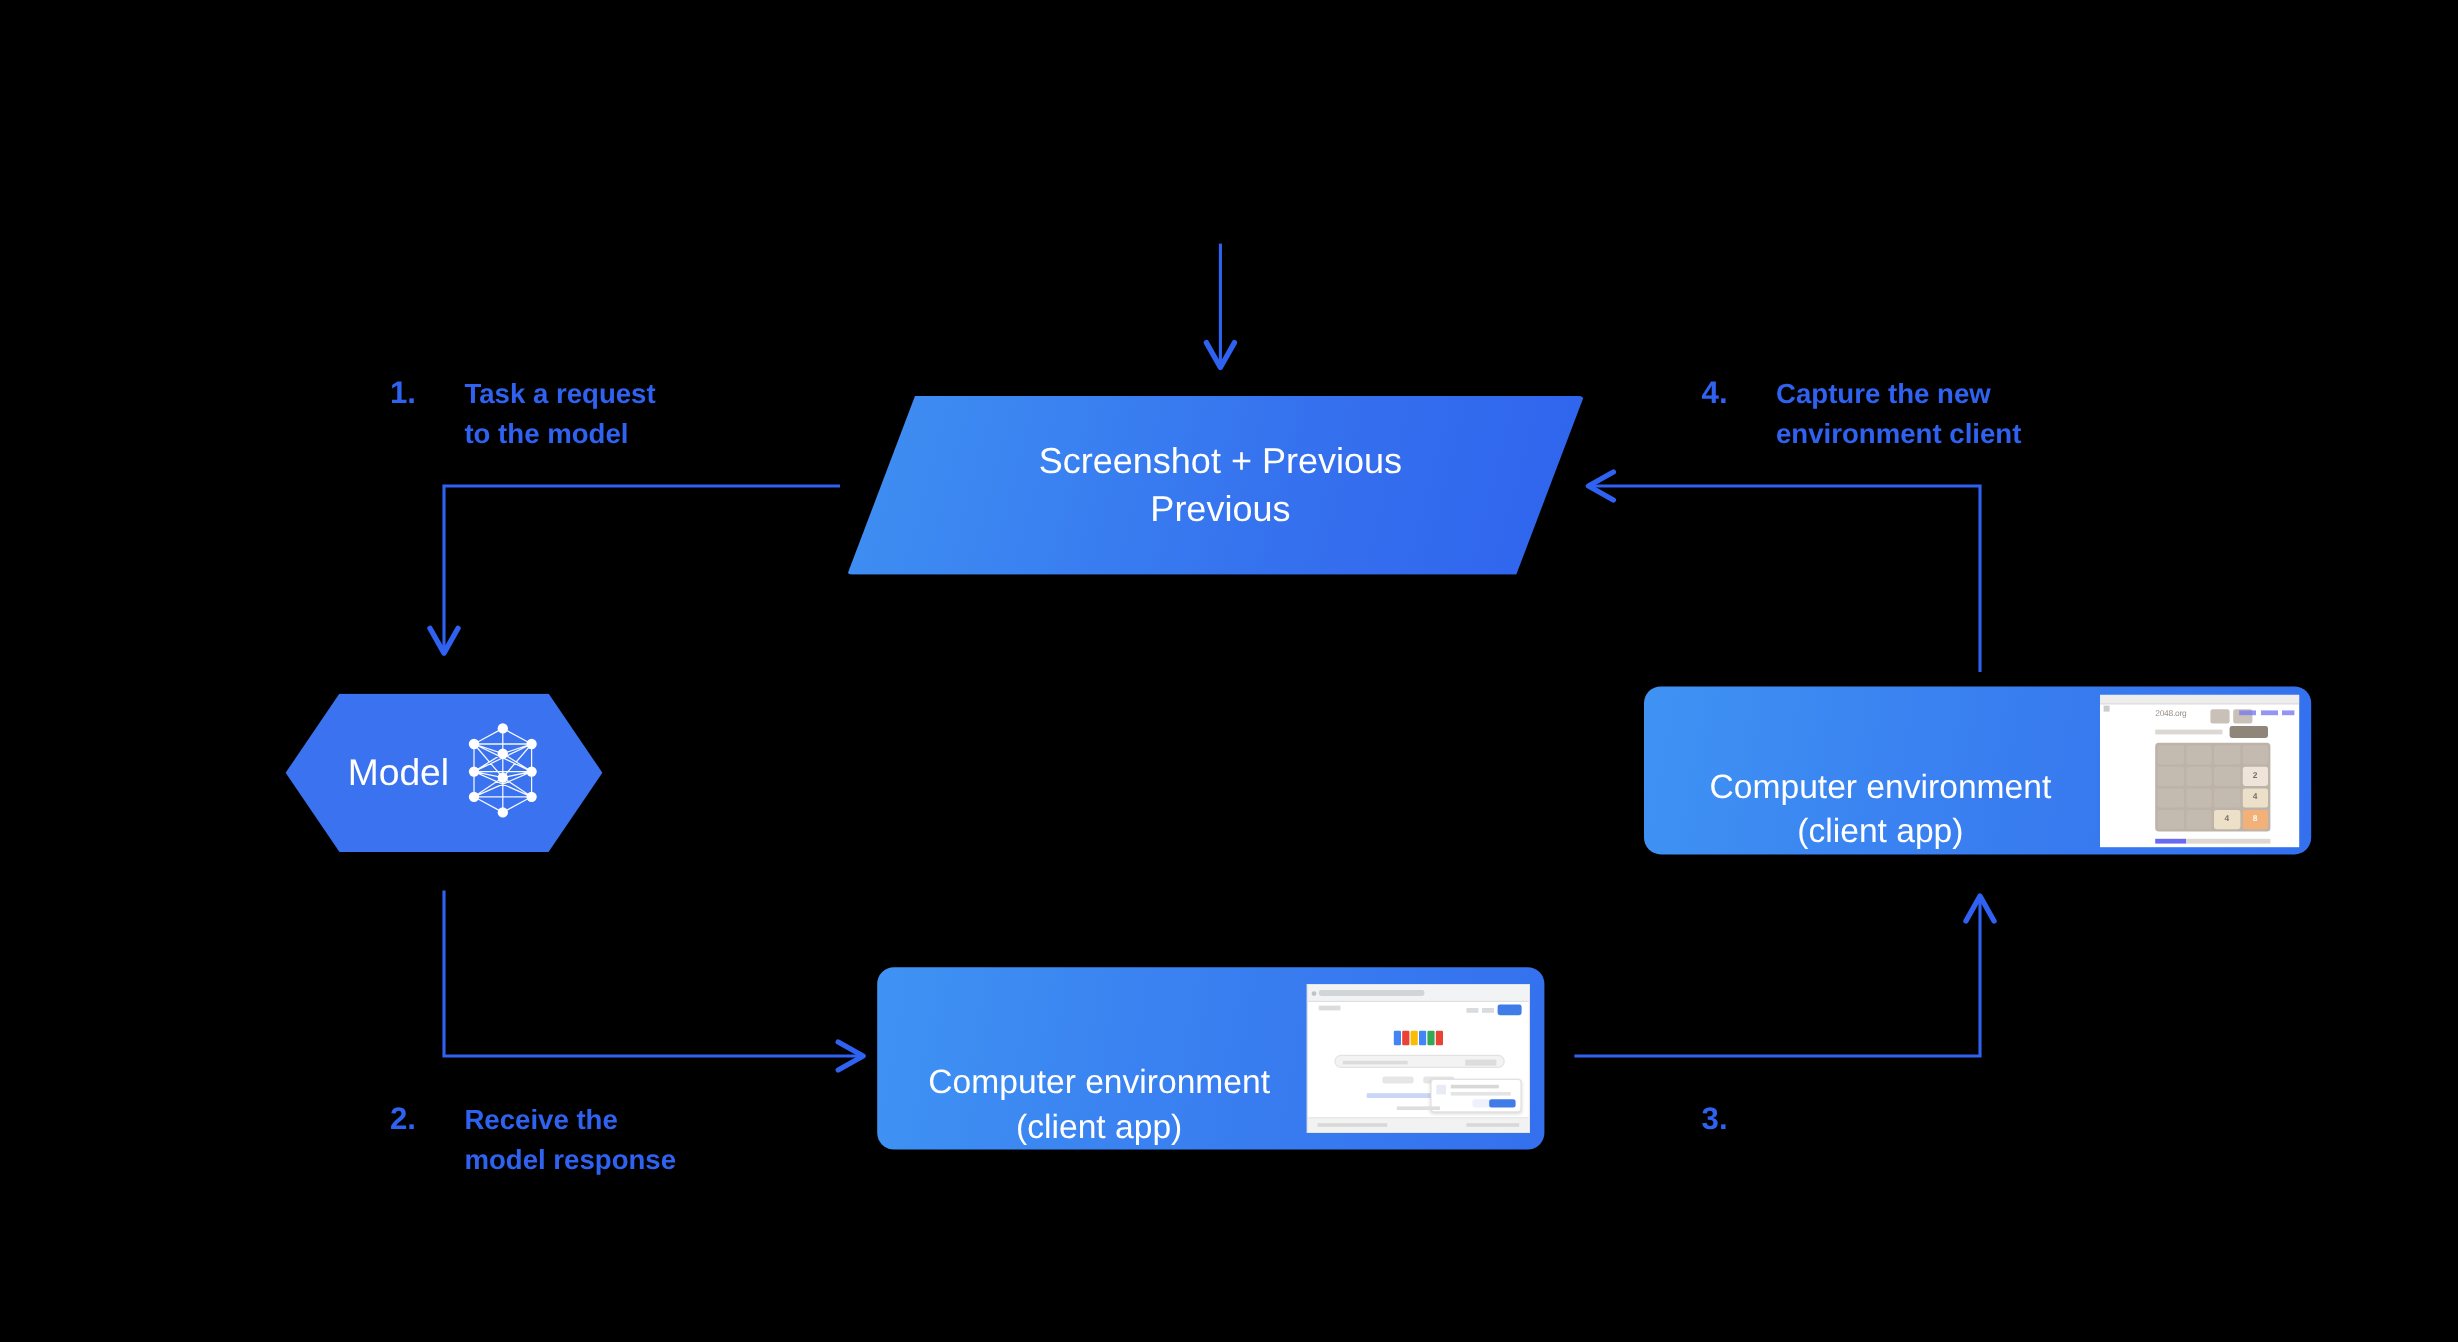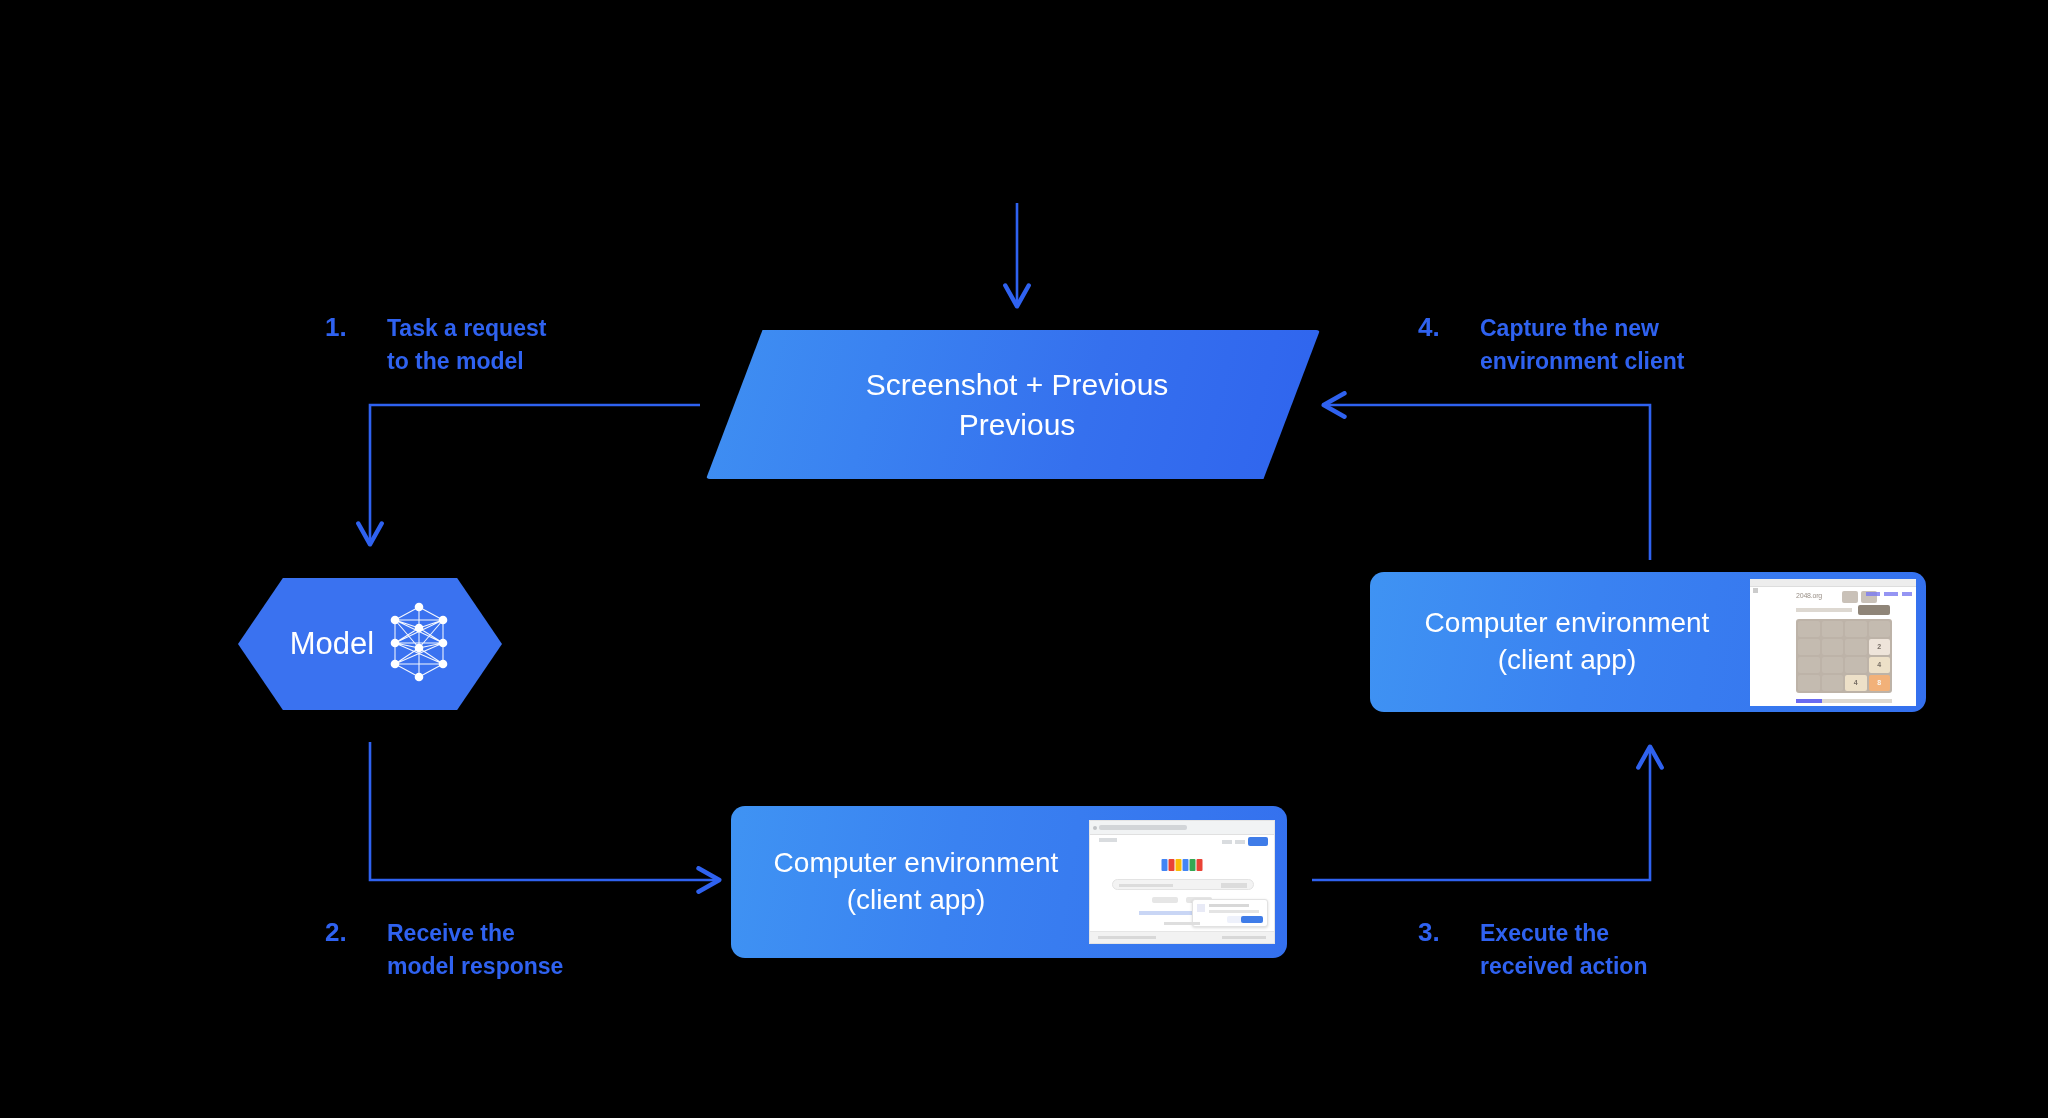--- a/index.html
+++ b/index.html
@@ -64,21 +64,21 @@
     display: flex; align-items: center; justify-content: center;
     gap: 14px;
   }
   .hex-label { color: #fff; font-size: 31px; }
 
   
   .envcard {
     position: absolute;
     border-radius: 14px;
     background: linear-gradient(100deg, #3f93f3 0%, #3a82f1 40%, #3470ee 100%);
-    display: flex; align-items: center;
+    display: flex; align-items: flex-end;
     overflow: hidden;
   }
   .envcard.right { left: 1370px; top: 572px; width: 556px; height: 140px; }
   .envcard.bottom { left: 731px; top: 806px; width: 556px; height: 152px; }
   .env-text {
     flex: 1;
     color: #fff;
     font-size: 28px;
     line-height: 1.32;
     text-align: center;
@@ -327,24 +327,20 @@
   <div class="step s2">
     <span class="step-num">2.</span>
     <span class="step-txt">
       <span>Receive the</span><br>
       <span>model response</span>
     </span>
   </div>
 
   <div class="step s3">
     <span class="step-num">3.</span>
-    <span class="step-txt">
-      <span>Execute the</span><br>
-      <span>received action</span>
-    </span>
   </div>
 
   <div class="step s4">
     <span class="step-num">4.</span>
     <span class="step-txt">
       <span>Capture the new</span><br>
       <span>environment client</span>
     </span>
   </div>
 

